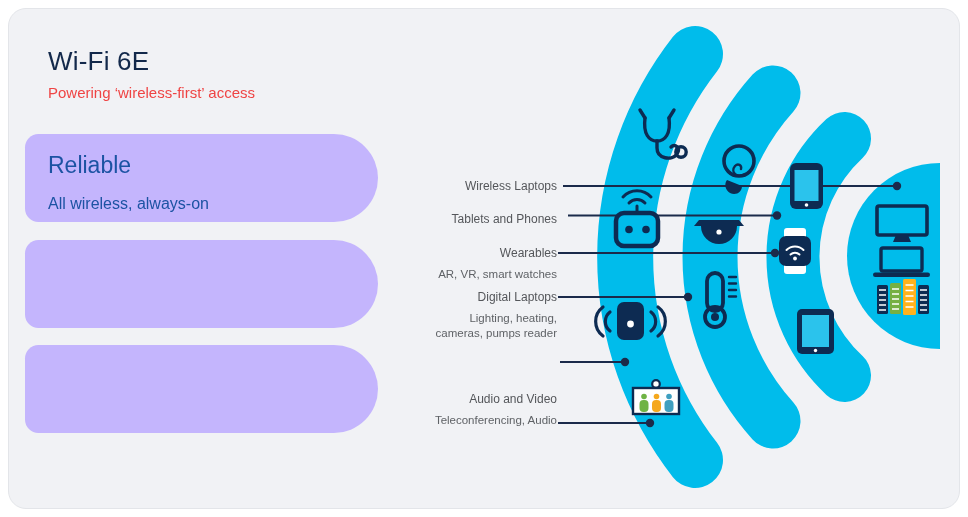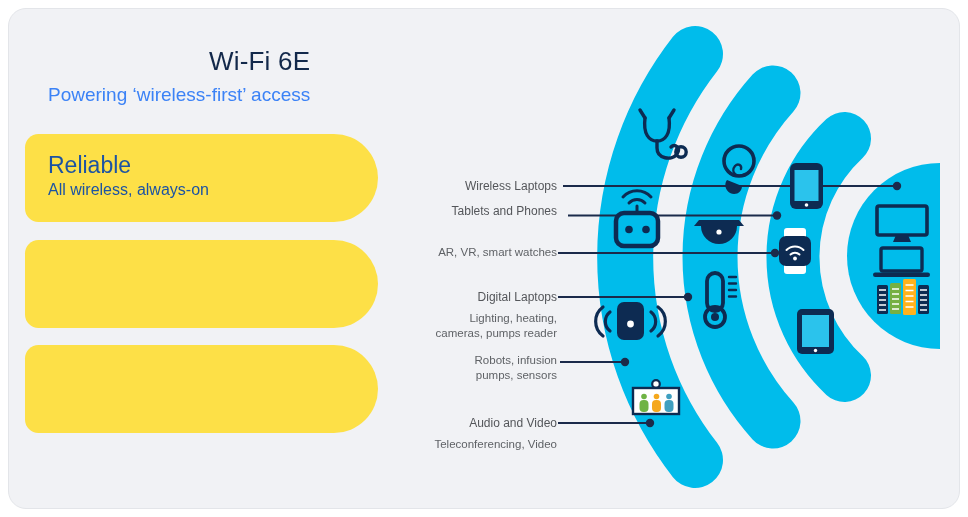--- a/index.html
+++ b/index.html
@@ -8,41 +8,41 @@
     background:#ffffff;
     font-family:"Liberation Sans", sans-serif;
   }
   .card {
     position:absolute; left:8px; top:8px; right:8px; bottom:8px;
     background:#f1f2f5;
     border:1px solid #e3e5e9;
     border-radius:18px;
   }
   
-  .header { position:absolute; left:48px; top:46px;text-align:right; }
+  .header { position:absolute; left:48px; top:46px; }
   .title   { font-size:26px; color:#13294b; letter-spacing:.2px; }
-  .subtitle{ font-size:19px; color:#3b82f6; margin-top:7px; }
+  .subtitle{ font-size:15px; color:#ef4444; margin-top:7px; }
 
   
   .pill {
     position:absolute; left:25px; width:353px; height:88px;
-    background:#fde047;
+    background:#c4b5fd;
     border-radius:14px 46px 46px 14px;
     box-sizing:border-box; padding:18px 0 0 23px;
   }
   .pill1{ top:134px } .pill2{ top:240px } .pill3{ top:345px }
   .pill-title { font-size:23px; color:#1c53a3; }
-  .pill-sub   { font-size:16px; color:#1c53a3; margin-top:2px; }
+  .pill-sub   { font-size:16px; color:#1c53a3; margin-top:16px; }
 
   
   .dev { position:absolute; right:411px; text-align:right; }
   .dev-label { font-size:12px; color:#54565a; line-height:22px; white-space:nowrap; }
   .dev-sub   { font-size:11.5px; color:#5f6266; line-height:14.5px; margin-top:3px; margin-left:auto;text-align:right; }
-  .d1{ top:175px } .d2{ top:200px } .d3{ top:242px }
-  .d4{ top:286px } .d5{ top:350px } .d6{ top:412px }
+  .d1{ top:175px } .d2{ top:208px } .d3{ top:242px }
+  .d4{ top:286px } .d5{ top:350px } .d6{ top:388px }
   .mw135{ max-width:135px } .mw100{ max-width:100px }
 
   svg.overlay { position:absolute; left:0; top:0; }
 </style>
 </head>
 <body>
 
 <div class="card"></div>
 
 <div class="header">
@@ -183,25 +183,25 @@
   </g>
 </svg>
 
 <div class="dev d1">
   <div class="dev-label">Wireless Laptops</div>
 </div>
 <div class="dev d2">
   <div class="dev-label">Tablets and Phones</div>
 </div>
 <div class="dev d3">
+  <div class="dev-label">Wearables</div>
   <div class="dev-sub">AR, VR, smart watches</div>
 </div>
 <div class="dev d4">
   <div class="dev-label">Digital Laptops</div>
   <div class="dev-sub mw135">Lighting, heating, cameras, pumps reader</div>
 </div>
 <div class="dev d5">
-  <div class="dev-sub mw100">Robots, infusion pumps, sensors</div>
 </div>
 <div class="dev d6">
   <div class="dev-label">Audio and Video</div>
-  <div class="dev-sub">Teleconferencing, Video</div>
+  <div class="dev-sub">Teleconferencing, Audio</div>
 </div>
 
 </body></html>

